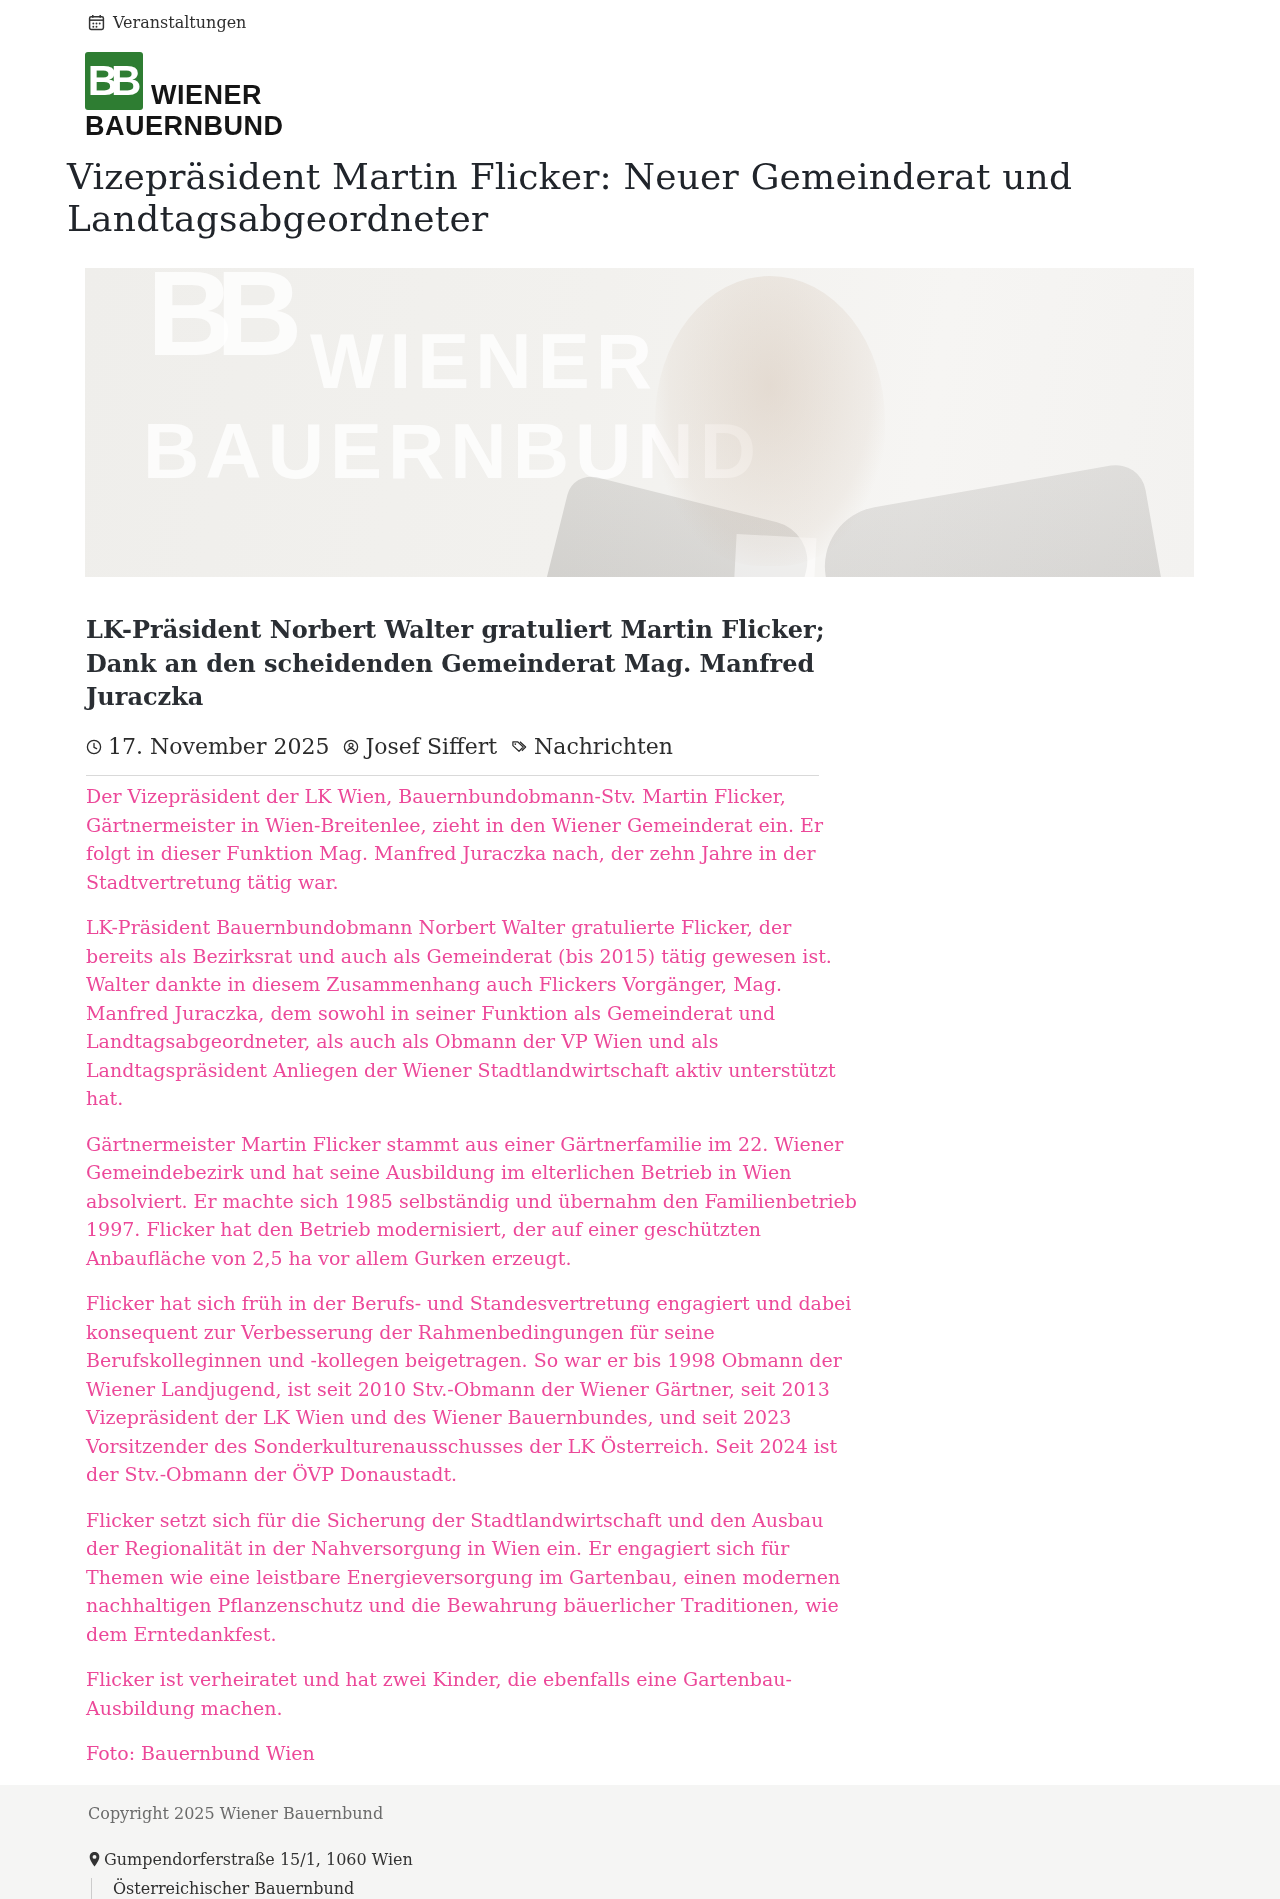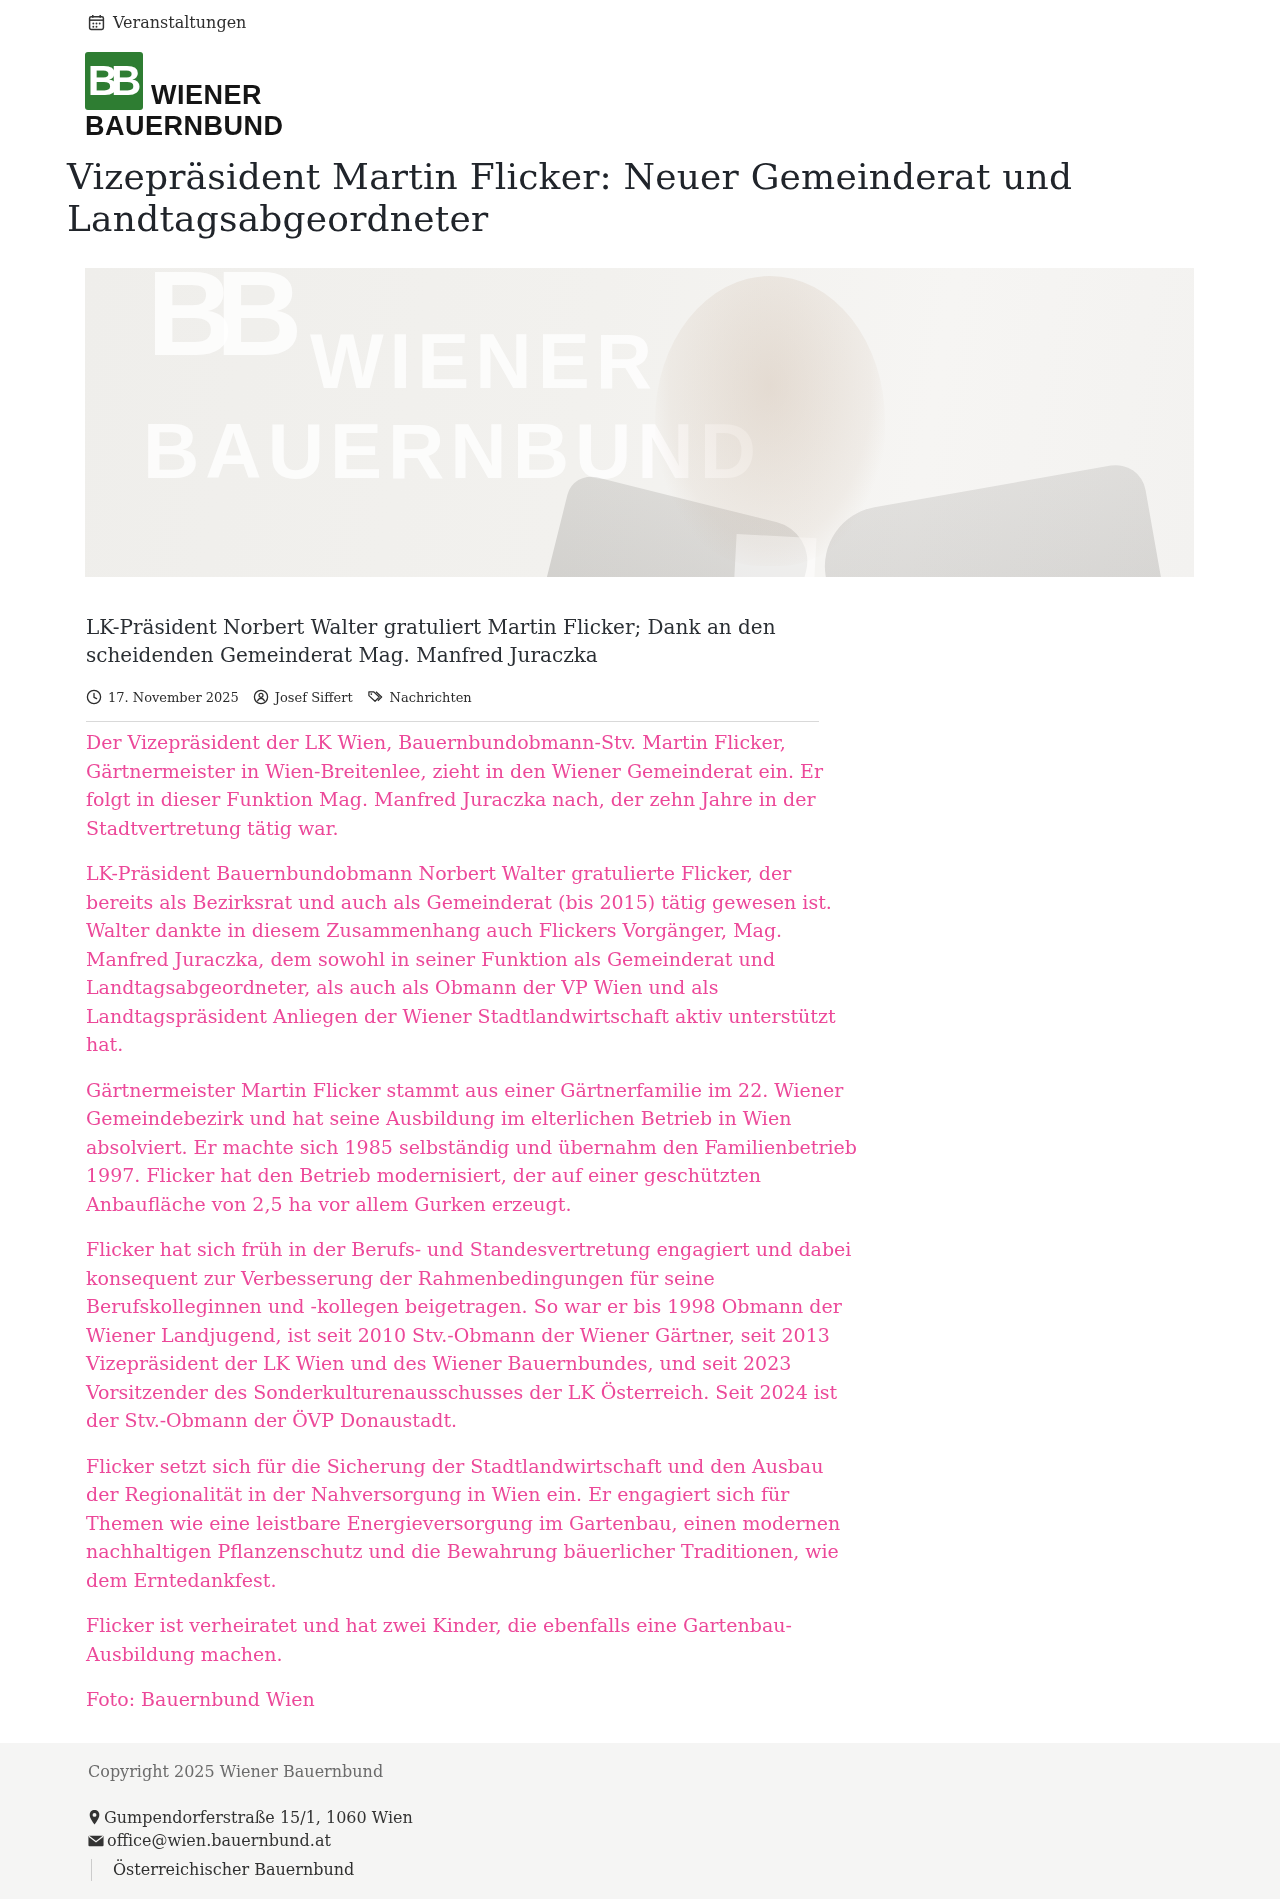--- a/index.html
+++ b/index.html
@@ -36,24 +36,24 @@
   .hero .wm2{position:absolute;left:58px;top:138px;font-family:"Liberation Sans",sans-serif;font-weight:bold;font-size:78px;letter-spacing:6px;color:rgba(255,255,255,0.78);}
   .hero .head{position:absolute;left:570px;top:8px;width:230px;height:290px;border-radius:50% 50% 46% 46%;
     background:radial-gradient(ellipse at 50% 38%,rgba(196,172,150,0.34),rgba(196,172,150,0.12) 62%,rgba(196,172,150,0) 75%);}
   .hero .suit-l{position:absolute;left:470px;top:232px;width:250px;height:120px;transform:rotate(14deg);
     background:linear-gradient(180deg,rgba(95,92,88,0.16),rgba(95,92,88,0.22));border-radius:24px 40px 0 0;}
   .hero .suit-r{position:absolute;left:740px;top:220px;width:330px;height:140px;transform:rotate(-10deg);
     background:linear-gradient(180deg,rgba(95,92,88,0.14),rgba(95,92,88,0.2));border-radius:60px 30px 0 0;}
   .hero .shirt{position:absolute;left:650px;top:268px;width:80px;height:60px;background:rgba(255,255,255,0.55);transform:rotate(3deg);}
 
   
-  .subtitle{margin:36px 0 0 86px;width:740px;font-size:20px;line-height:1.4;color:#2a2e33;font-weight:400;}
+  .subtitle{margin:36px 0 0 86px;width:740px;font-size:24px;line-height:1.4;color:#2a2e33;font-weight:700;}
 
   
-  .meta{margin:20px 0 0 86px;display:flex;align-items:center;gap:14px;font-size:13px;color:#2b2b2b;}
+  .meta{margin:20px 0 0 86px;display:flex;align-items:center;gap:14px;font-size:22px;color:#2b2b2b;}
   .meta .item{display:flex;align-items:center;gap:6px;}
   .meta svg{display:block;}
   .divider{border:none;border-top:1px solid #d9d9d9;margin:16px 0 0 86px;width:733px;}
 
   
   .article-body{margin:6px 0 0 86px;width:772px;font-size:19px;line-height:1.5;color:#ec4899;}
   .article-body p{margin:0 0 17px 0;}
 
   .flex-spacer{flex:1;}
 
@@ -163,29 +163,20 @@
     <div class="copyright">Copyright 2025 Wiener Bauernbund</div>
     <div class="contact-row">
       <span>
         <svg viewBox="0 0 14 18" width="13" height="17">
             <path d="M7 1C4 1 1.8 3.2 1.8 6.2 1.8 10 7 16.5 7 16.5 S12.2 10 12.2 6.2 C12.2 3.2 10 1 7 1 Z" fill="#333"></path>
             <circle cx="7" cy="6.2" r="2.1" fill="#f5f5f4"></circle>
           </svg>
       </span>
       <span>Gumpendorferstraße 15/1, 1060 Wien</span>
     </div>
-    <div class="contact-row">
-      <span>
-        <svg viewBox="0 0 18 13" width="16" height="12">
-            <rect x=".5" y=".5" width="17" height="12" rx="1.2" fill="#333"></rect>
-            <path d="M1 1.2 L9 7.4 L17 1.2" fill="none" stroke="#f5f5f4" stroke-width="1.4"></path>
-          </svg>
-      </span>
-      <a>office@wien.bauernbund.at</a>
-    </div>
     <div class="footer-links">
       <div class="row">
         <a>Österreichischer Bauernbund</a>
       </div>
 
     </div>
   </footer>
 
 </div>
 

